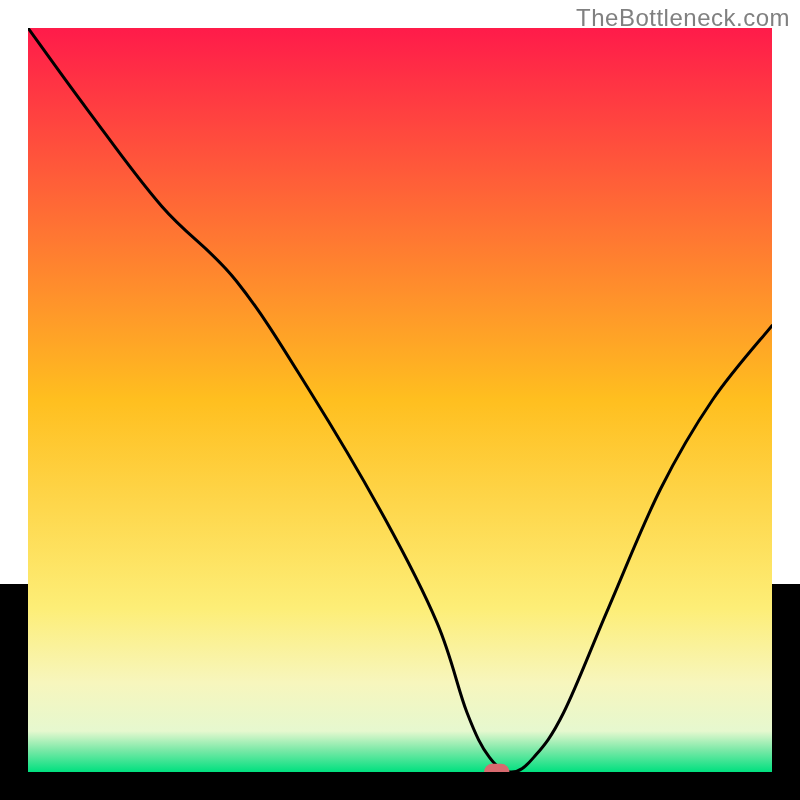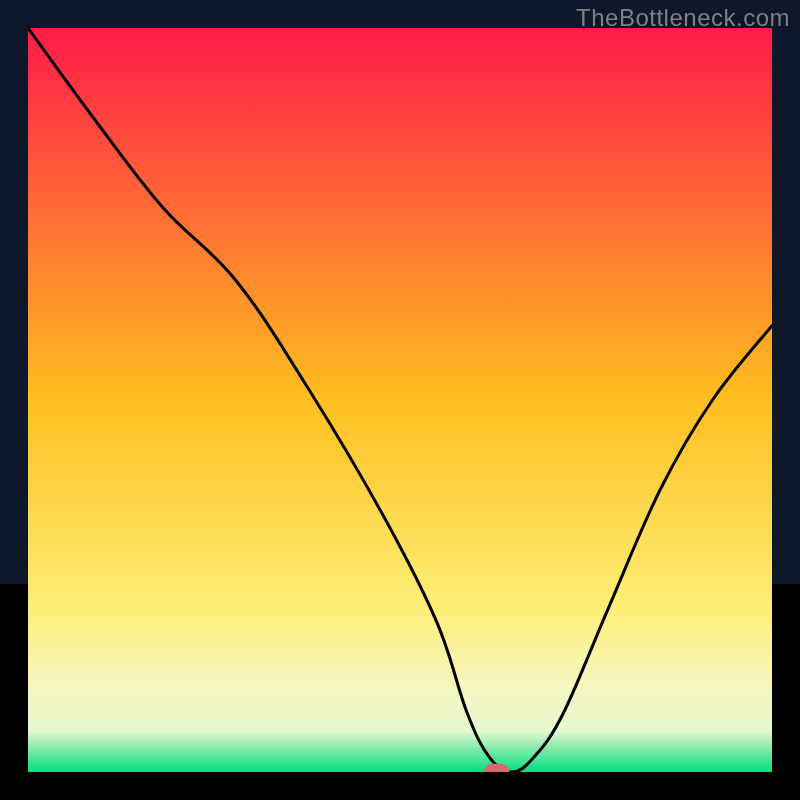--- a/index.html
+++ b/index.html
@@ -8,21 +8,21 @@
     width: 800px;
     height: 800px;
     background: #000;
     overflow: hidden;
     font-family: Arial, Helvetica, sans-serif;
   }
   .frame {
     position: relative;
     width: 800px;
     height: 584px;
-    background: #0f172a;
+    background: #ffffff;
     text-align: center;
   }
   .watermark {
     position: absolute;
     top: 4px;
     right: 10px;
     color: #808080;
     font-size: 24px;
     font-weight: 500;
     letter-spacing: 0.5px;

